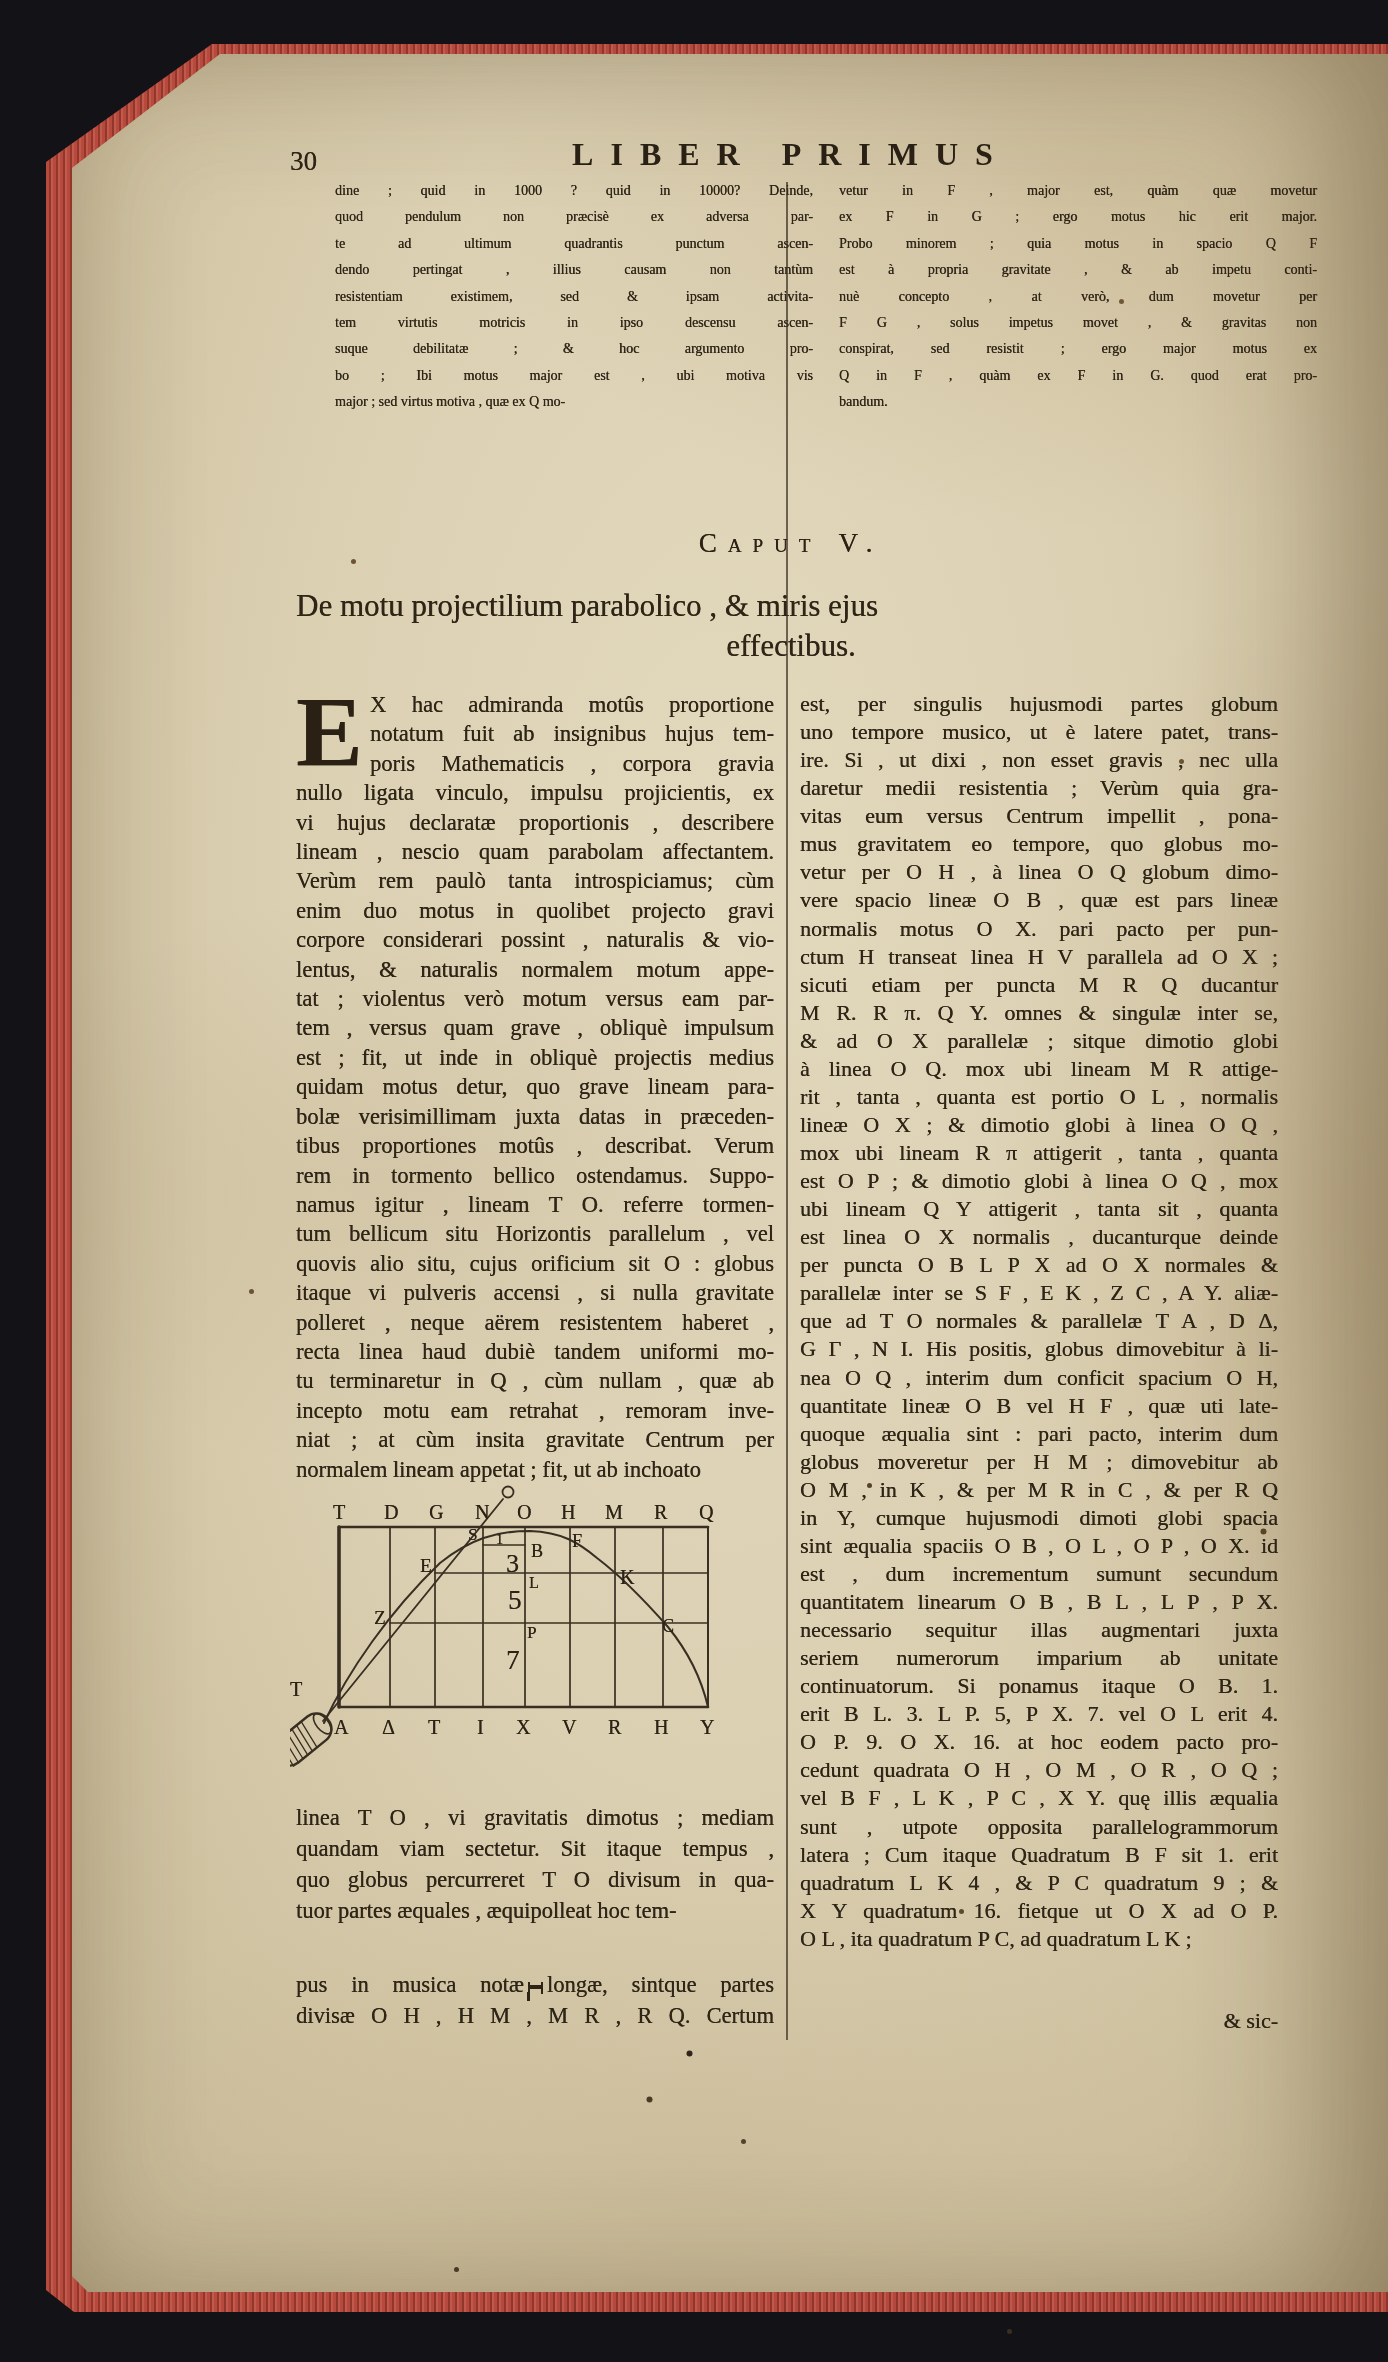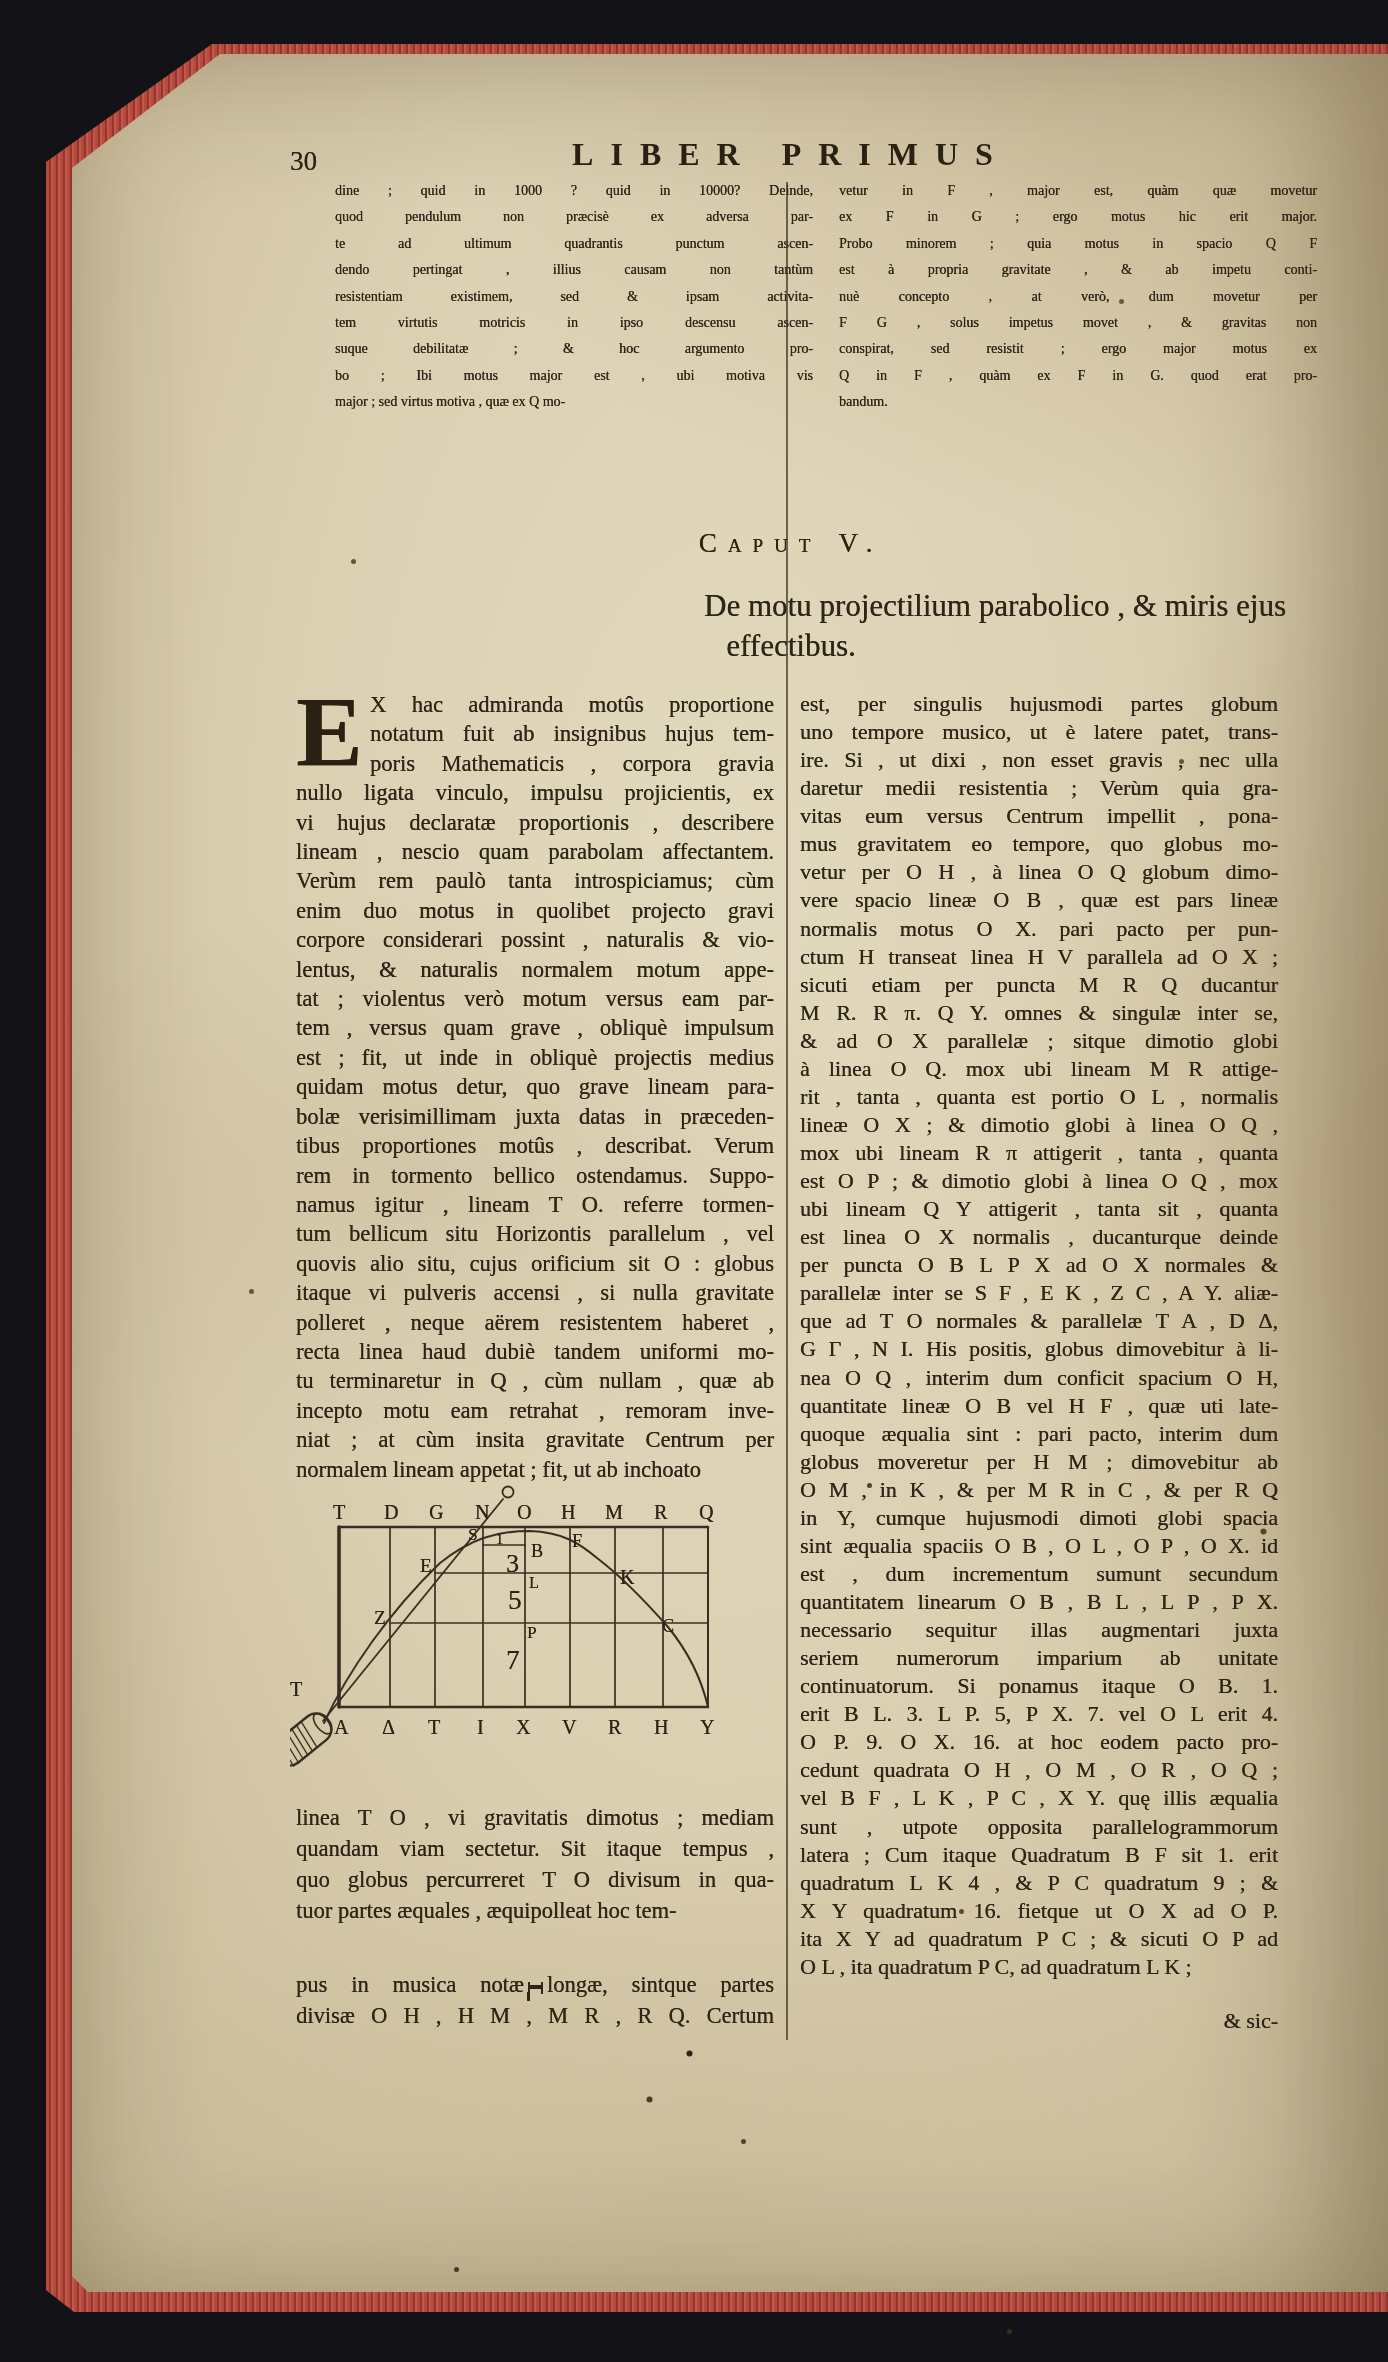--- a/index.html
+++ b/index.html
@@ -34,21 +34,21 @@
   .pagenum{left:290px;top:146px;font-size:27px;}
   .runhead{left:296px;top:136px;width:990px;text-align:center;font-size:32px;font-weight:bold;
     letter-spacing:17px;color:#2a2115;}
   .tcol{position:absolute;width:478px;}
   .tline{text-align:justify;text-align-last:justify;white-space:normal;}
   .tline.line-last{text-align-last:left;}
   .intro{font-size:14px;line-height:26.4px;margin-left:39px;}
   .divider{position:absolute;left:786px;top:182px;width:2px;height:1858px;background:rgba(58,47,34,.7);}
   .caput{left:296px;top:528px;width:990px;text-align:center;font-size:27px;font-variant:small-caps;
     letter-spacing:11px;color:#2b2115;}
-  .title1{left:296px;top:588px;width:990px;text-align:right;font-size:31px;}
+  .title1{left:296px;top:588px;width:990px;text-align:left;font-size:31px;}
   .title2{left:296px;top:628px;width:990px;text-align:center;font-size:31px;}
   .bodyL{left:296px;top:690px;font-size:22.5px;line-height:29.4px;}
   .bodyR{left:800px;top:690px;font-size:22px;line-height:28.06px;}
   .dropcap{float:left;font-size:100px;line-height:80px;height:86px;width:66px;font-weight:bold;
     color:#2a2014;margin:2px 8px 0 0;}
   .belowfig{left:296px;top:1802px;font-size:22.5px;line-height:31px;}
   .noteline{text-align:justify;text-align-last:justify;margin-top:43px;}
   .catchword{left:800px;top:2008px;width:478px;text-align:right;font-size:22px;}
   
   .figure{position:absolute;left:290px;top:1475px;width:480px;height:318px;}
@@ -260,19 +260,18 @@
       <div class="tline">seriem numerorum imparium ab unitate</div>
       <div class="tline">continuatorum. Si ponamus itaque O B. 1.</div>
       <div class="tline">erit B L. 3. L P. 5, P X. 7. vel O L erit 4.</div>
       <div class="tline">O P. 9. O X. 16. at hoc eodem pacto pro-</div>
       <div class="tline">cedunt quadrata O H , O M , O R , O Q ;</div>
       <div class="tline">vel B F , L K , P C , X Y. quę illis æqualia</div>
       <div class="tline">sunt , utpote opposita parallelogrammorum</div>
       <div class="tline">latera ; Cum itaque Quadratum B F sit 1. erit</div>
       <div class="tline">quadratum L K 4 , &amp; P C quadratum 9 ; &amp;</div>
       <div class="tline">X Y quadratum 16. fietque ut O X ad O P.</div>
-      <div class="tline">ita X Y ad quadratum P C ; &amp; sicuti O P ad</div>
       <div class="line-last tline">O L , ita quadratum P C, ad quadratum L K ;</div>
     </div>
   <div class="pos catchword ink">&amp; sic-</div>
 
   <div class="paper-vignette"></div>
 </div>
 
 </body></html>

